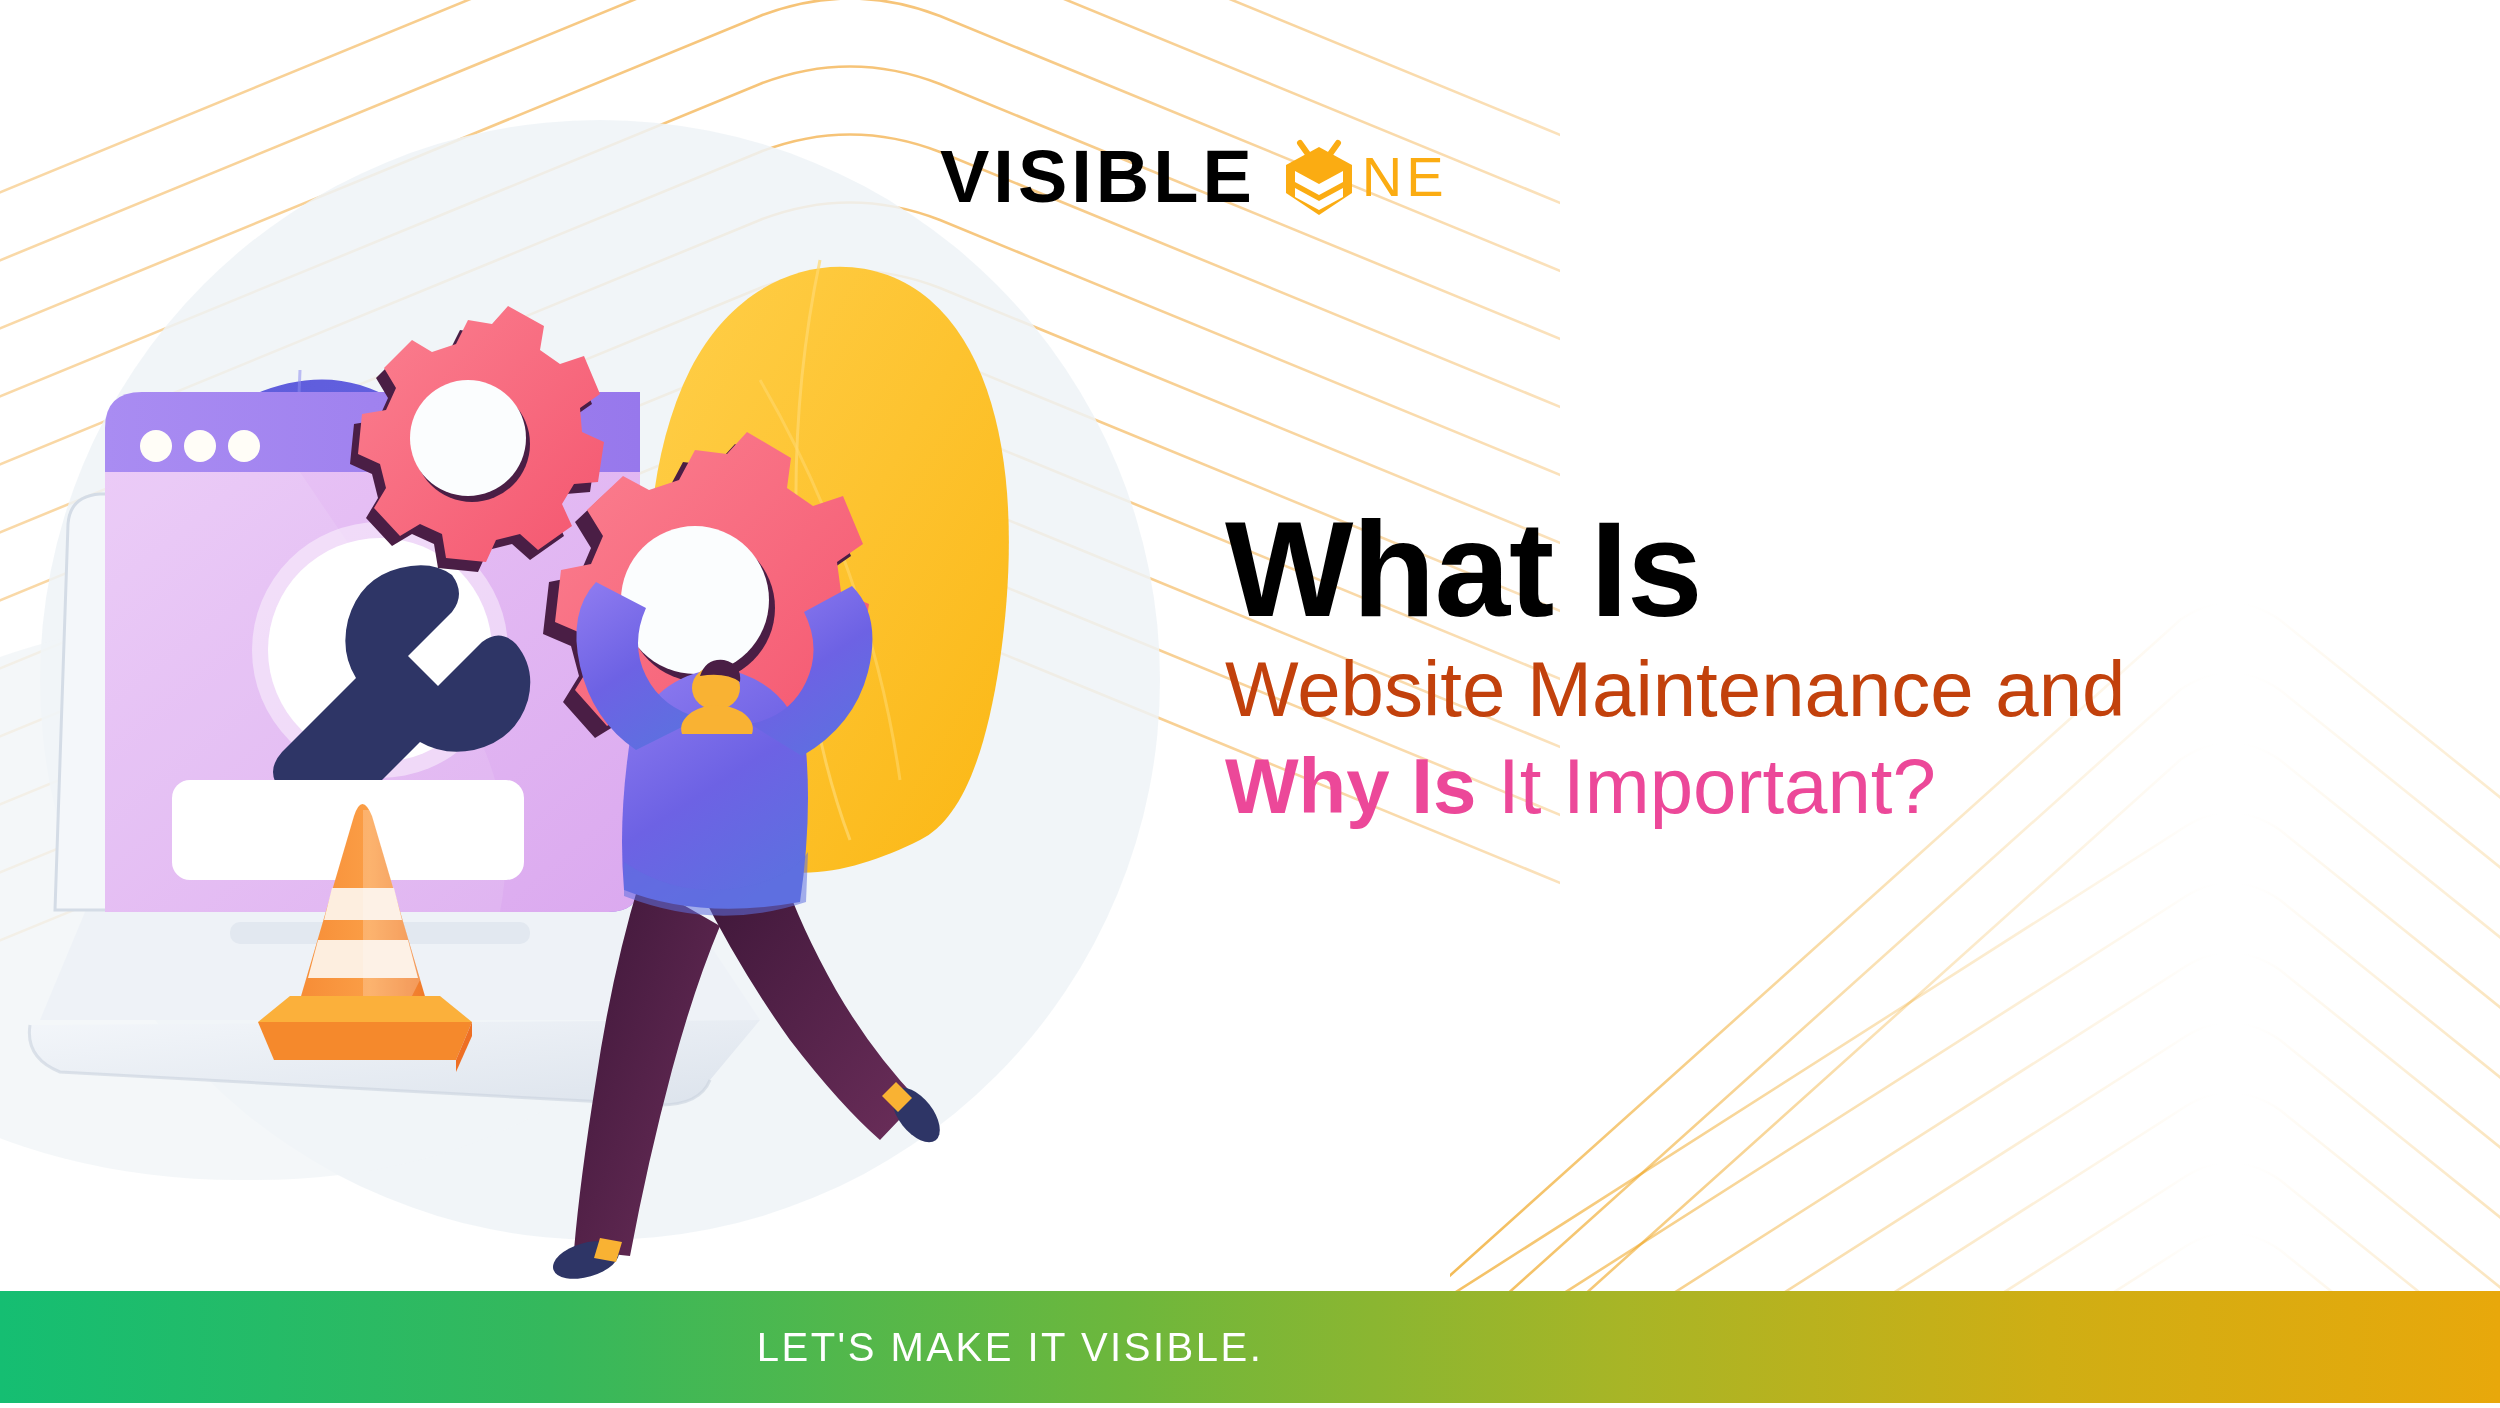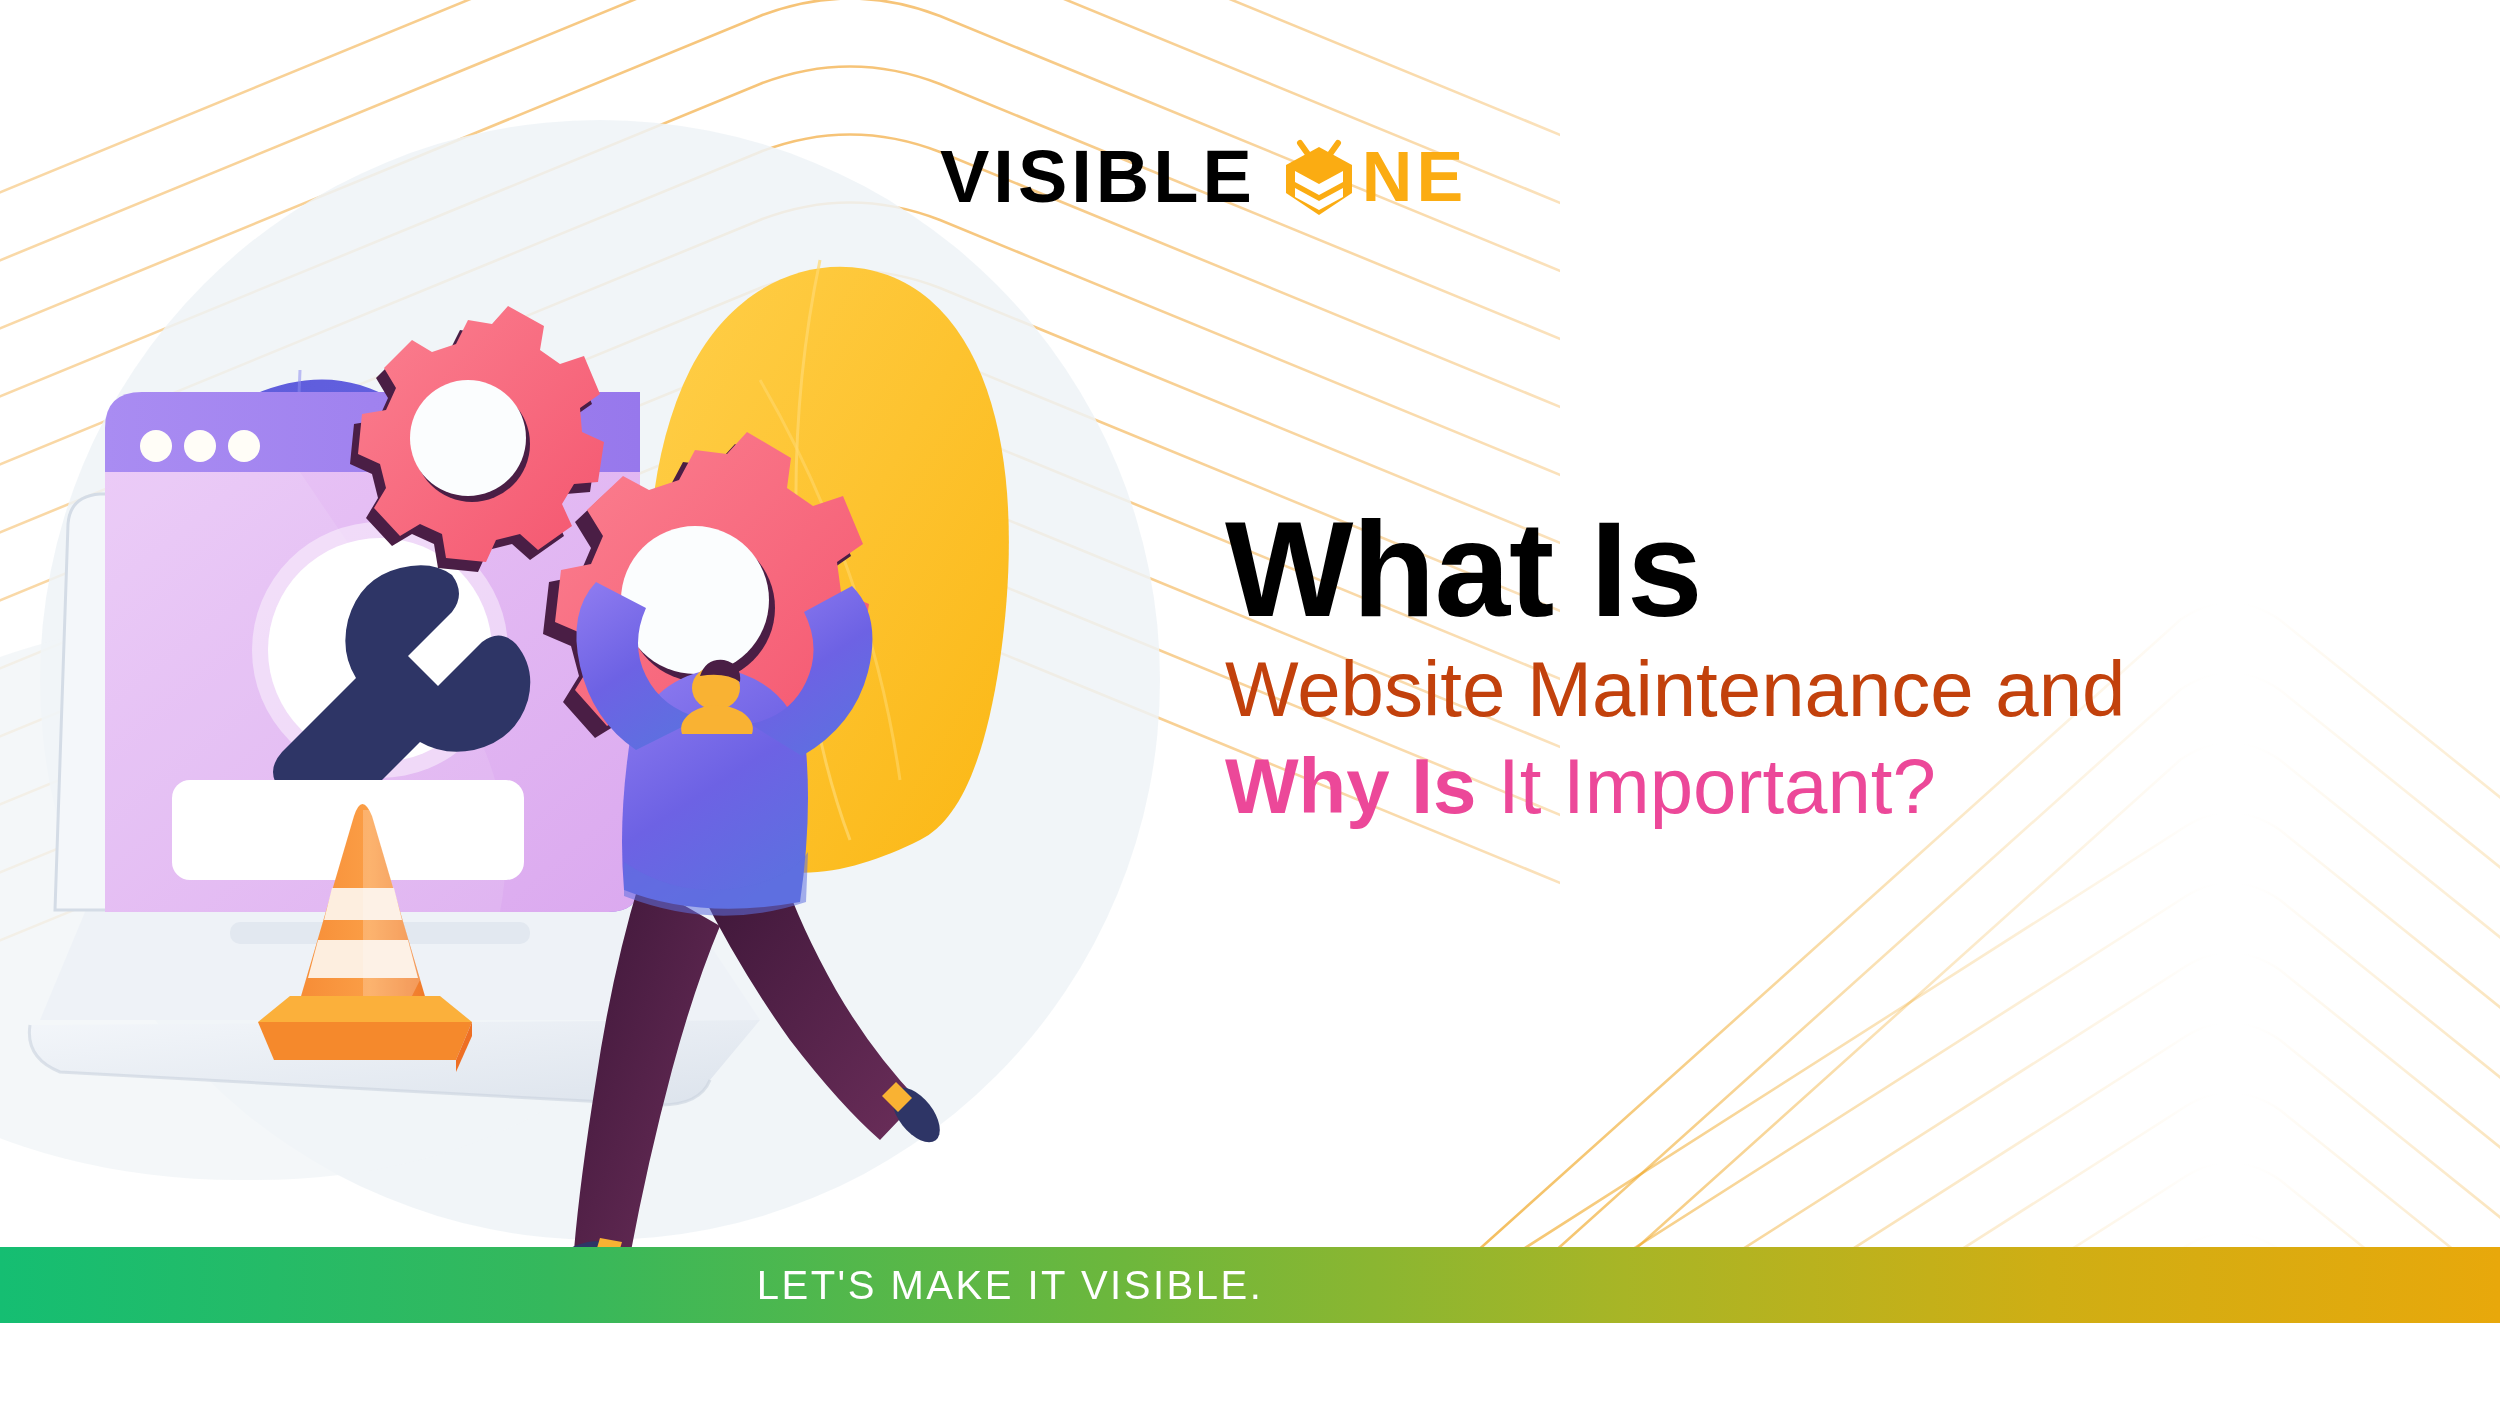--- a/index.html
+++ b/index.html
@@ -33,21 +33,21 @@
   
   .logo{
     position:absolute;left:940px;top:138px;
     display:flex;align-items:center;height:78px;
   }
   .logo-visible{
     font-size:74px;font-weight:700;letter-spacing:4px;
     line-height:1;white-space:nowrap;
   }
   .logo-one{
-    font-size:70px;font-weight:700;letter-spacing:4px;
+    font-size:56px;font-weight:400;letter-spacing:4px;
     line-height:1;white-space:nowrap;
   }
   .bee-wrap{
     position:relative;width:74px;height:84px;margin:0 6px 0 26px;
     display:inline-block;
   }
   .bee-wrap svg{display:block;width:74px;height:84px;}
 
   
   .headline{
@@ -63,21 +63,21 @@
     letter-spacing:0px;margin:0;
   }
   .hl-line3{
     font-size:78px;font-weight:400;line-height:1.2;
     letter-spacing:0px;margin:6px 0 0 0;
   }
   .hl-bold{font-weight:700;}
 
   
   .footer-bar{
-    position:absolute;left:0;top:1247px;width:2500px;height:76px;
+    position:absolute;left:0;top:1291px;width:2500px;height:112px;
     display:flex;align-items:center;justify-content:center;
   }
   .footer-text{
     color:#ffffff;font-size:40px;font-weight:400;
     letter-spacing:2.5px;
     transform:translateX(-240px);
     white-space:nowrap;
   }
 
   

